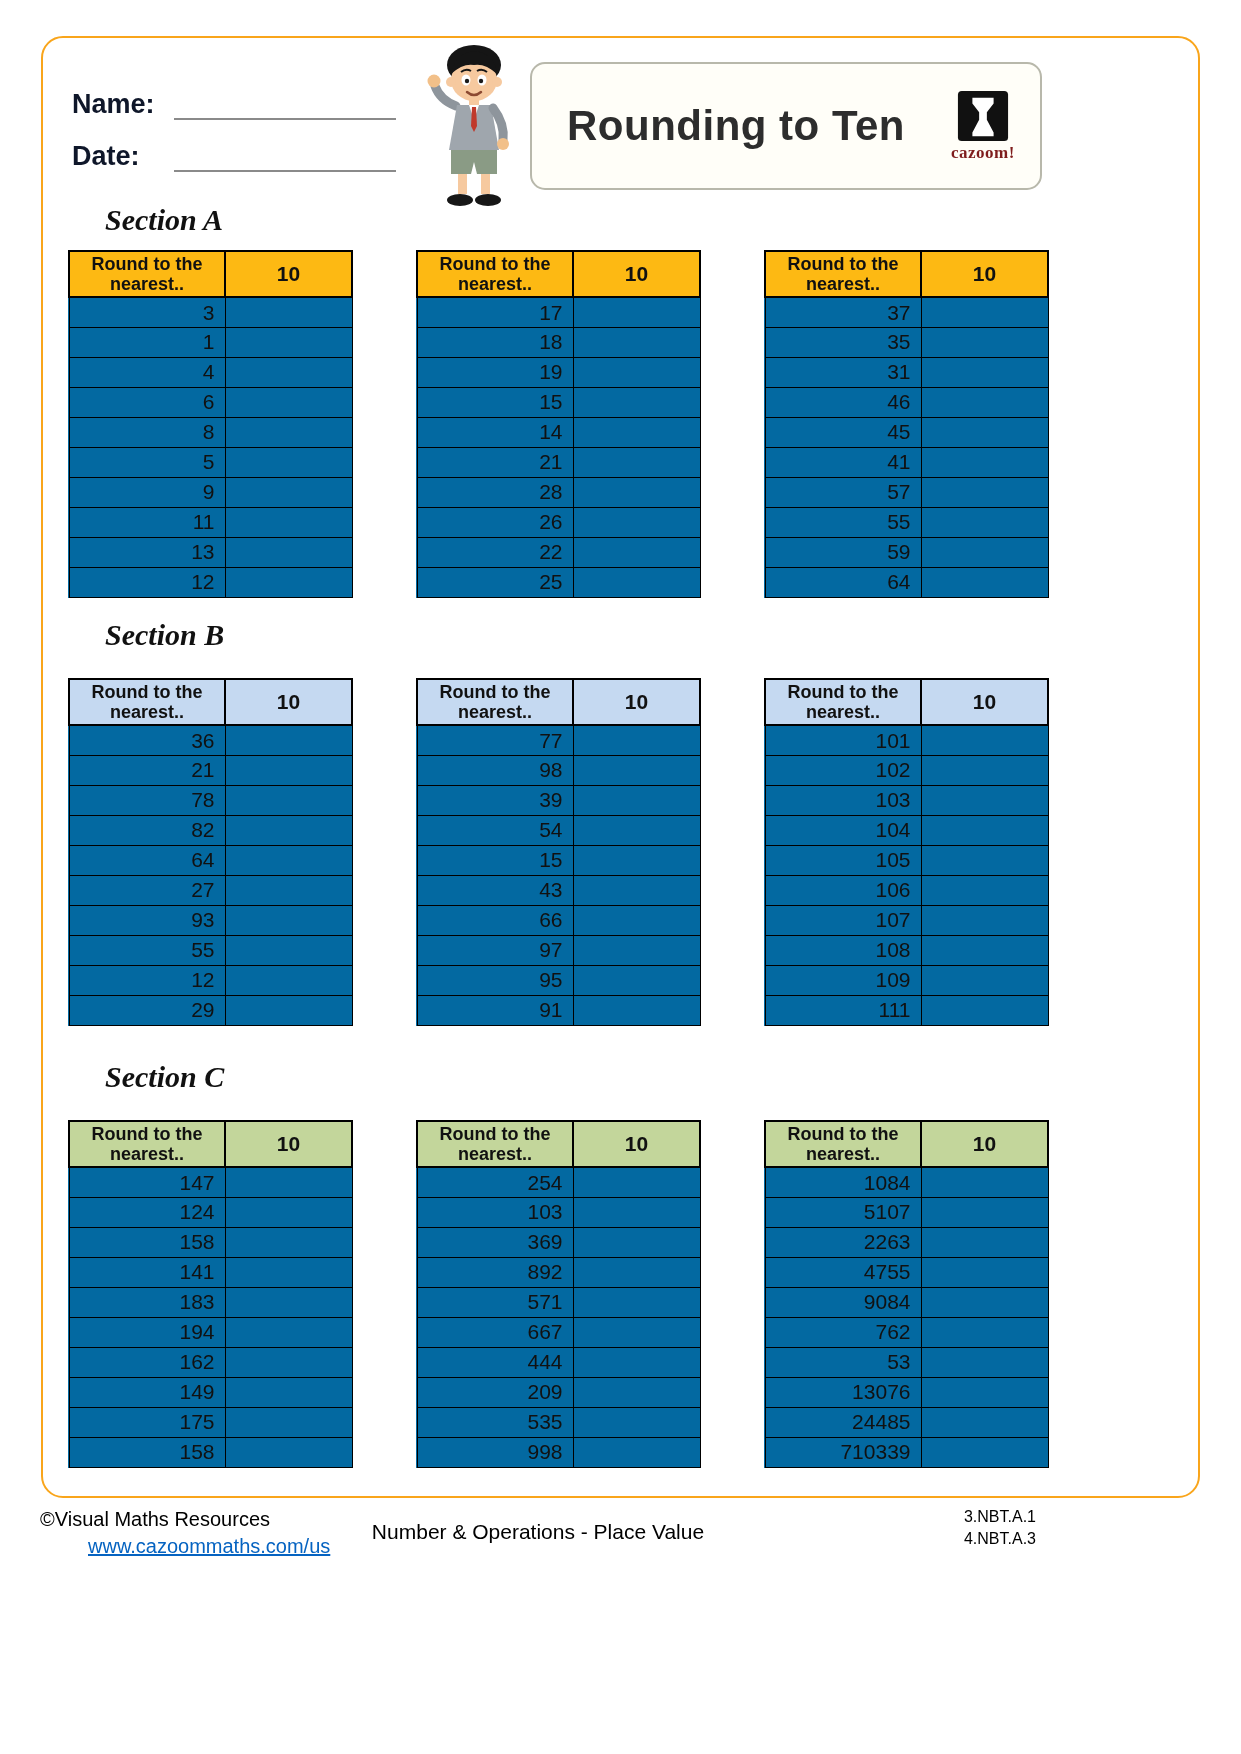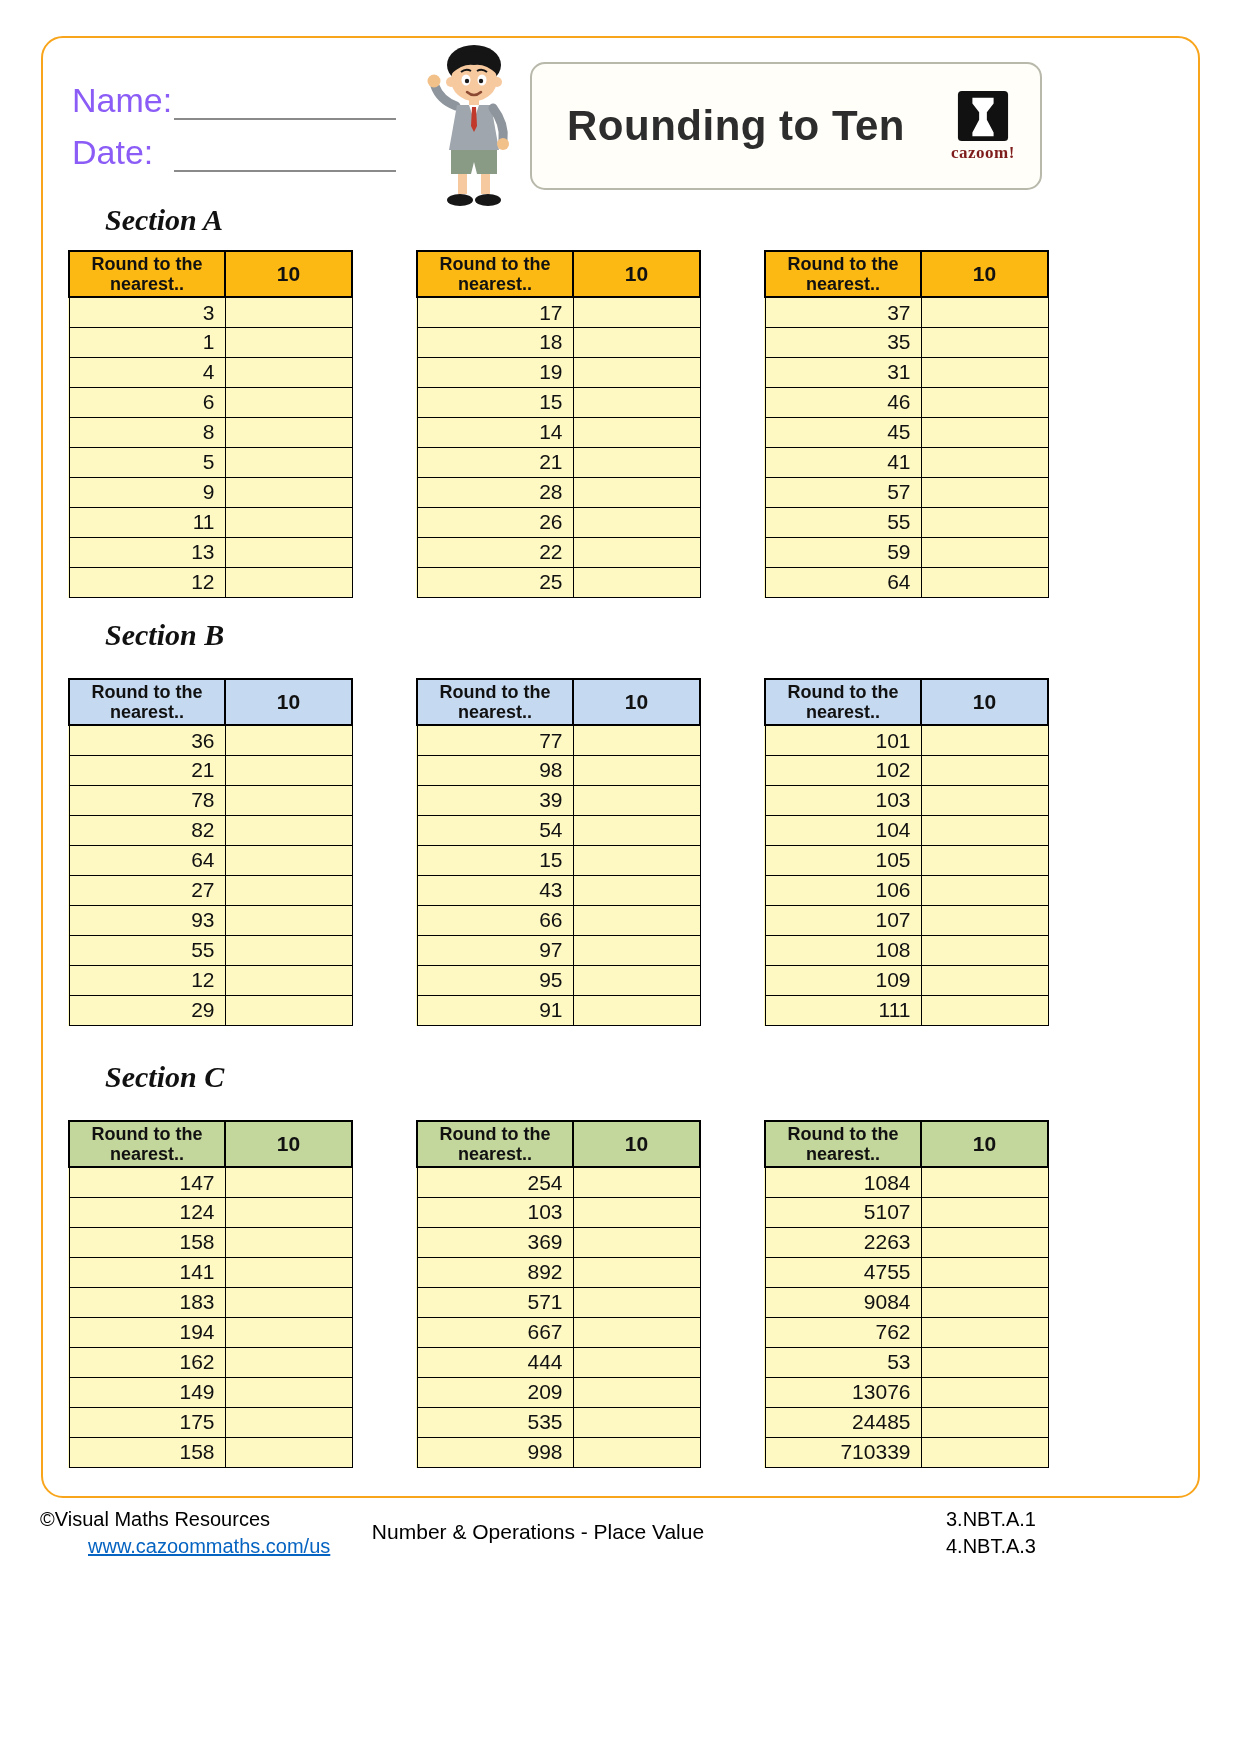--- a/index.html
+++ b/index.html
@@ -12,21 +12,21 @@
   }
   .page-border {
     position:absolute; left:41px; top:36px;
     width:1159px; height:1462px;
     border:2px solid #F9A51B;
     border-radius:22px;
   }
   
   .header-fields { position:absolute; left:72px; top:84px; }
   .field-row { display:flex; align-items:flex-end; margin-bottom:16px; height:36px; }
-  .field-label { font-weight:normal; font-size:34px; color:#8b5cf6; width:96px; }
+  .field-label { font-weight:bold; font-size:27px; color:#0f172a; width:96px; }
   .field-line { width:222px; border-bottom:2px solid #8a8a8a; height:30px; margin-left:6px; }
 
   .boy-wrap { position:absolute; left:424px; top:42px; }
 
   .title-box {
     position:absolute; left:530px; top:62px;
     width:512px; height:128px;
     background:#FFFEF8;
     border:2px solid #b8b8ab;
     border-radius:15px;
@@ -53,21 +53,21 @@
   }
   #title-a { top:203px; }
   #title-b { top:618px; }
   #title-c { top:1060px; }
 
   .tables-row { position:absolute; left:68px; display:flex; gap:63px; }
   #tables-a { top:250px; }
   #tables-b { top:678px; }
   #tables-c { top:1120px; }
 
-  table.round-table { border-collapse:collapse; background:#fef9c3; }
+  table.round-table { border-collapse:collapse; background:#0369a1; }
   table.round-table th {
     border:2px solid #000;
     height:46px; font-weight:bold; text-align:center;
     line-height:1.12; padding:2px 4px; color:#111;
   }
   th.col-left { width:156px; font-size:18px; }
   th.col-right { width:127px; font-size:21px; }
   table.round-table td {
     border:1.5px solid #000;
     height:30px; font-size:21px; color:#111;
@@ -77,21 +77,21 @@
 
   .sec-a th { background:#FDB913; }
   .sec-b th { background:#C5D9F1; }
   .sec-c th { background:#C3D69B; }
 
   
   .footer { position:absolute; left:0; top:1506px; width:1076px; height:60px; }
   .footer-left { position:absolute; left:40px; top:0; font-size:20px; color:#000; line-height:1.35; }
   .footer-link { color:#0563C1; text-decoration:underline; cursor:pointer; }
   .footer-center { position:absolute; left:320px; right:320px; top:14px; text-align:center; font-size:21px; color:#000; }
-  .footer-right { position:absolute; right:40px; top:0; text-align:right; font-size:20px; color:#000; line-height:1.35; }
+  .footer-right { position:absolute; right:40px; top:0; text-align:right; font-size:16px; color:#000; line-height:1.35; }
 </style>
 </head>
 <body>
 
 <div class="page-border" style="border-color: rgb(249, 165, 27);"></div>
 
 <div class="header-fields">
   <div class="field-row">
     <span class="field-label">Name:</span>
     <span class="field-line"></span>

